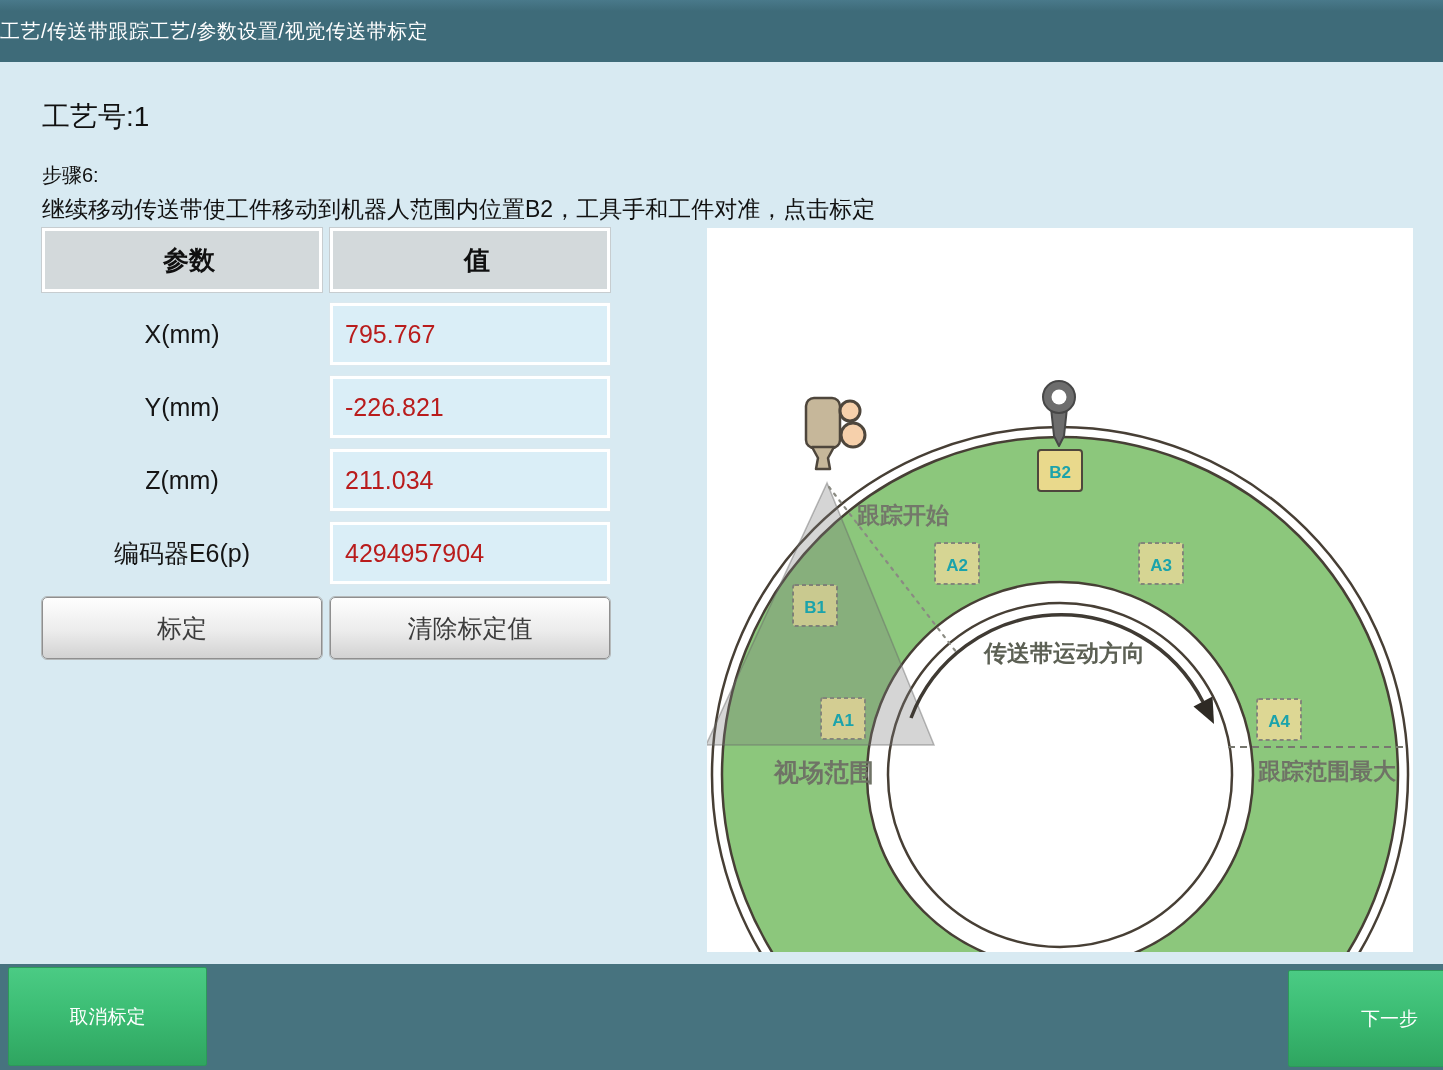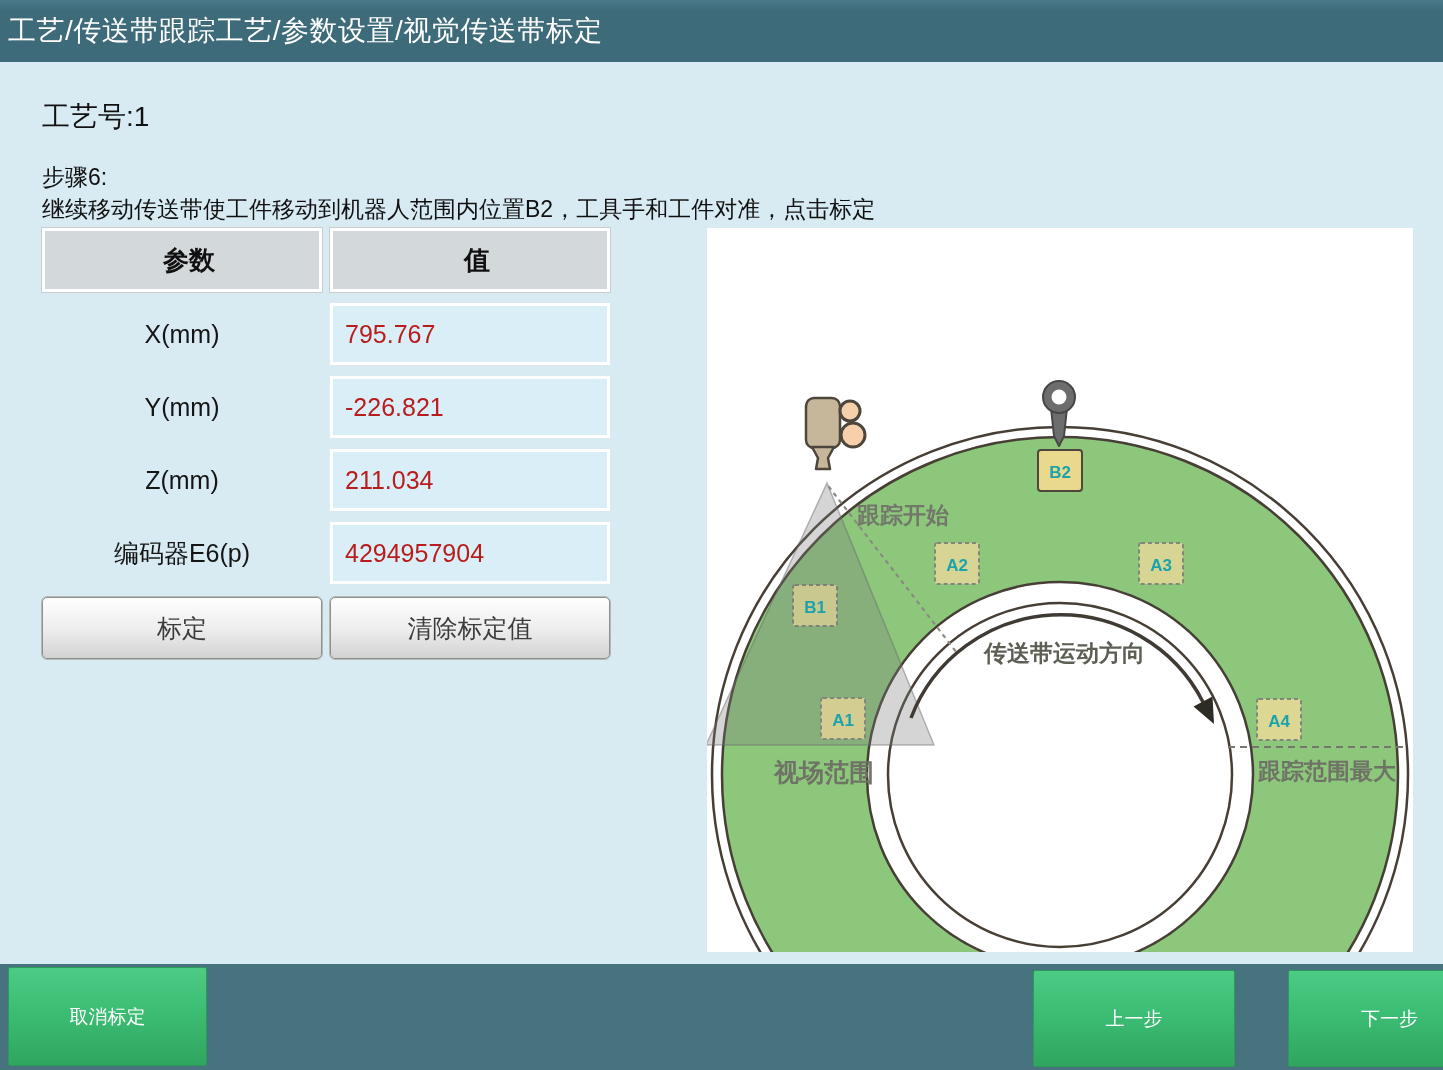--- a/index.html
+++ b/index.html
@@ -8,24 +8,24 @@
     position:relative;width:1443px;height:1070px;overflow:hidden;
     background:#d8eaf2;
     font-family:"Liberation Sans","DejaVu Sans",sans-serif;
   }
   
   .topbar{
     position:absolute;left:0;top:0;width:1443px;height:62px;
     background:linear-gradient(180deg,#49798a 0%,#3e6b79 18%,#3e6b79 100%);
     color:#fff;display:flex;align-items:center;
   }
-  .topbar span{font-size:28px;padding-left:8px;letter-spacing:0.5px;}
+  .topbar span{font-size:20px;padding-left:0;letter-spacing:0.5px;}
   
   .process-no{position:absolute;left:42px;top:98px;font-size:28px;color:#111;}
-  .step-title{position:absolute;left:42px;top:162px;font-size:23px;color:#111;}
+  .step-title{position:absolute;left:42px;top:162px;font-size:20px;color:#111;}
   .step-instruction{position:absolute;left:42px;top:194px;font-size:23px;color:#111;white-space:nowrap;}
   
   .th{
     position:absolute;top:228px;height:64px;width:280px;
     background:#d3d9db;border:3px solid #fff;outline:1px solid #c7cdd0;
     font-size:26px;font-weight:bold;color:#101010;
     display:flex;align-items:center;justify-content:center;padding-left:14px;
   }
   .th-param{left:42px;}
   .th-value{left:330px;}
@@ -159,17 +159,16 @@
 
       <text x="857" y="523" font-size="23" class="dia-label" style="fill:#73776a">跟踪开始</text>
       <text x="984" y="661" font-size="23" class="dia-label" style="fill:#5c6054">传送带运动方向</text>
       <text x="774" y="781" font-size="25" class="dia-label">视场范围</text>
       <text x="1258" y="779" font-size="23" class="dia-label">跟踪范围最大</text>
     </svg>
   </div>
 
   <div class="bottombar">
     <button class="green-btn btn-cancel">取消标定</button>
-    <button class="green-btn btn-prev">上一步</button>
     <button class="green-btn btn-next">下一步</button>
   </div>
 
 </div>
 
 </body></html>

